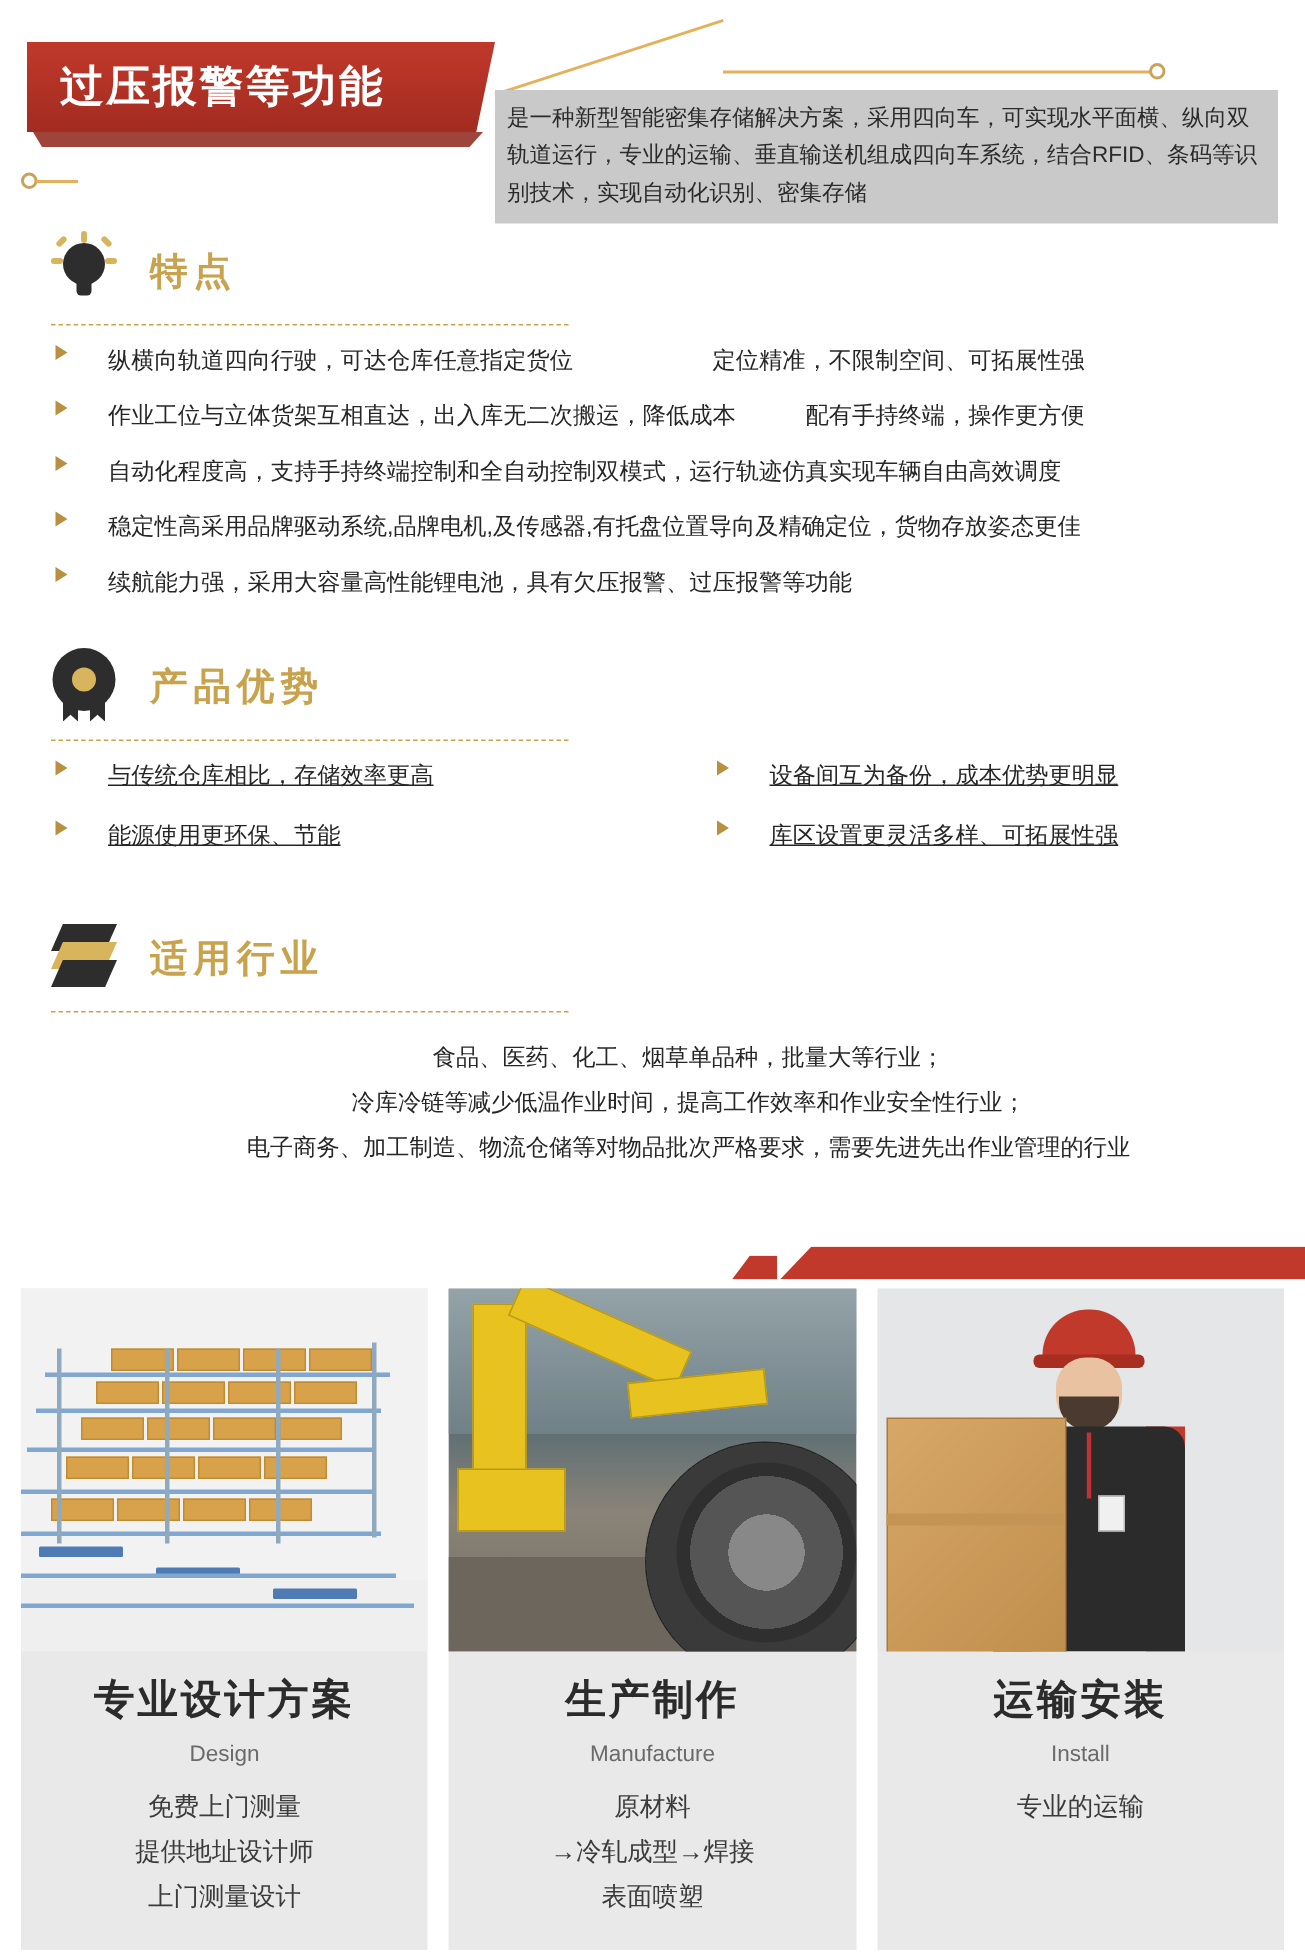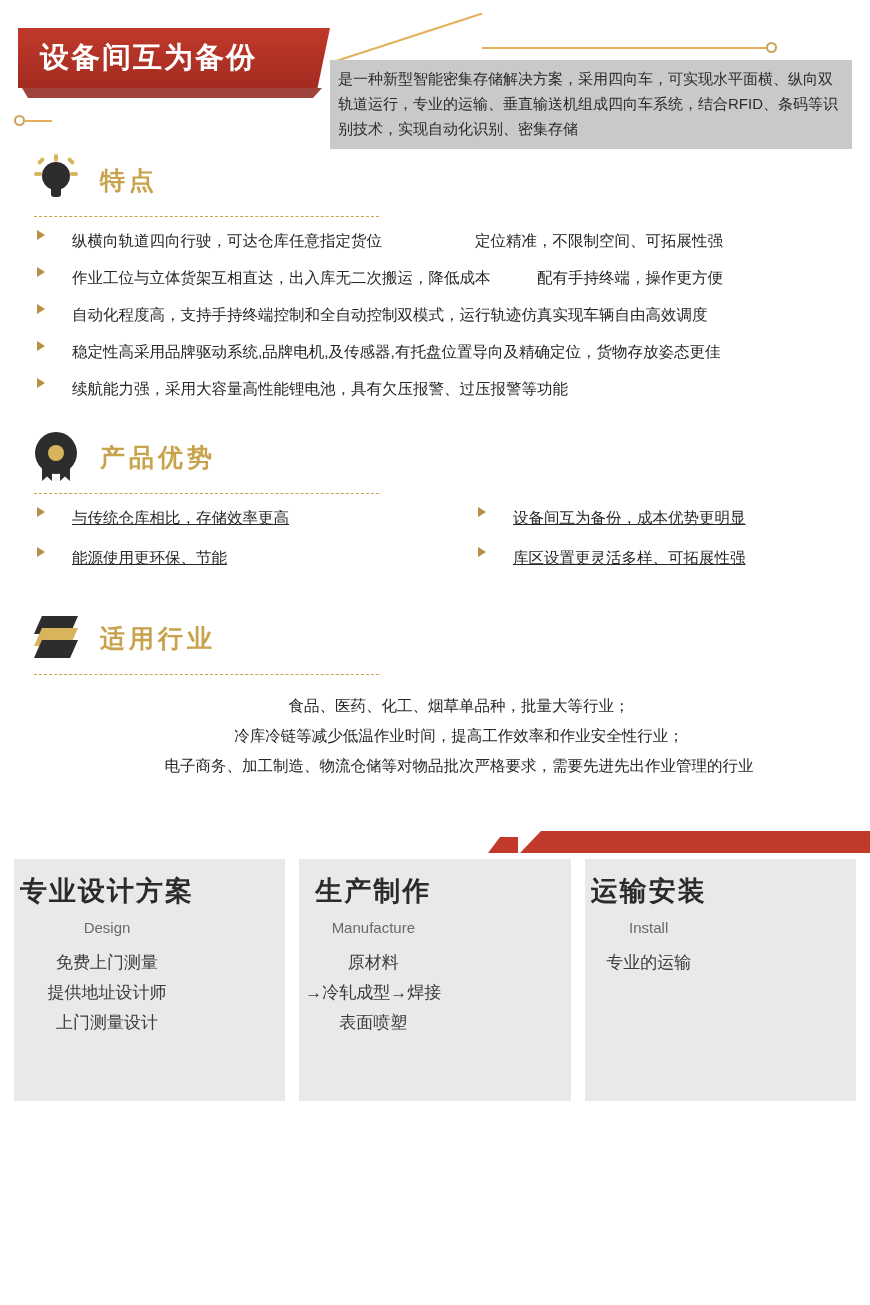--- a/index.html
+++ b/index.html
@@ -122,21 +122,21 @@
     position:absolute;right:0;top:6px;width:350px;height:22px;background:#c0392b;
     -webkit-clip-path:polygon(6% 0,100% 0,100% 100%,0 100%);clip-path:polygon(6% 0,100% 0,100% 100%,0 100%);
   }
   .divider .bar2{
     position:absolute;right:352px;top:12px;width:30px;height:16px;background:#c0392b;
     -webkit-clip-path:polygon(40% 0,100% 0,100% 100%,0 100%);clip-path:polygon(40% 0,100% 0,100% 100%,0 100%);
   }
 
   
   .cards{display:flex;gap:14px;padding:0 14px;box-sizing:border-box;}
-  .card{flex:1;background:#e9e9e9;display:flex;flex-direction:row;}
+  .card{flex:1;background:#e9e9e9;display:flex;flex-direction:column;}
   .card-img{height:242px;position:relative;overflow:hidden;}
   .card-body{padding:14px 6px 20px;text-align:center;}
   .card-title{font-size:27px;font-weight:bold;color:#2b2b2b;letter-spacing:2px;}
   .card-sub{font-size:15px;color:#6a6a6a;margin-top:10px;}
   .card-lines{margin-top:12px;font-size:17px;color:#3b3b3b;line-height:30px;}
 
   
   .wh{position:absolute;inset:0;background:#f2f2f2;}
   .wh .rack{position:absolute;background:#d8a24a;border:1px solid #c08c33;}
   .wh .rail{position:absolute;background:#7fa7cf;height:3px;}
@@ -171,21 +171,21 @@
   .wk .badge{position:absolute;left:calc(52% + 6px);top:138px;width:16px;height:22px;background:#f0f0f0;border:1px solid #bbb;}
   .wk .box{position:absolute;left:6px;top:86px;width:118px;height:156px;background:linear-gradient(135deg,#d7a767,#c08f4e);border:1px solid #a87a3c;}
   .wk .box-tape{position:absolute;left:6px;top:150px;width:118px;height:8px;background:#c49454;}
 </style>
 </head>
 <body>
 
 <div class="header">
 
   <div class="title-banner">
-    <span>设备间互为备份</span>
+    <span>过压报警等功能</span>
   </div>
   <div class="banner-shadow"></div>
 
   <div class="diag-line" style="left:330px;top:62px;width:160px;transform:rotate(-18deg);"></div>
   <div class="diag-line" style="left:482px;top:47px;width:290px;"></div>
   <div class="circle-dot" style="left:766px;top:42px;"></div>
   <div class="circle-dot" style="left:14px;top:115px;"></div>
   <div class="diag-line" style="left:24px;top:120px;width:28px;"></div>
 
   <div class="desc-box">是一种新型智能密集存储解决方案，采用四向车，可实现水平面横、纵向双轨道运行，专业的运输、垂直输送机组成四向车系统，结合RFID、条码等识别技术，实现自动化识别、密集存储</div>

